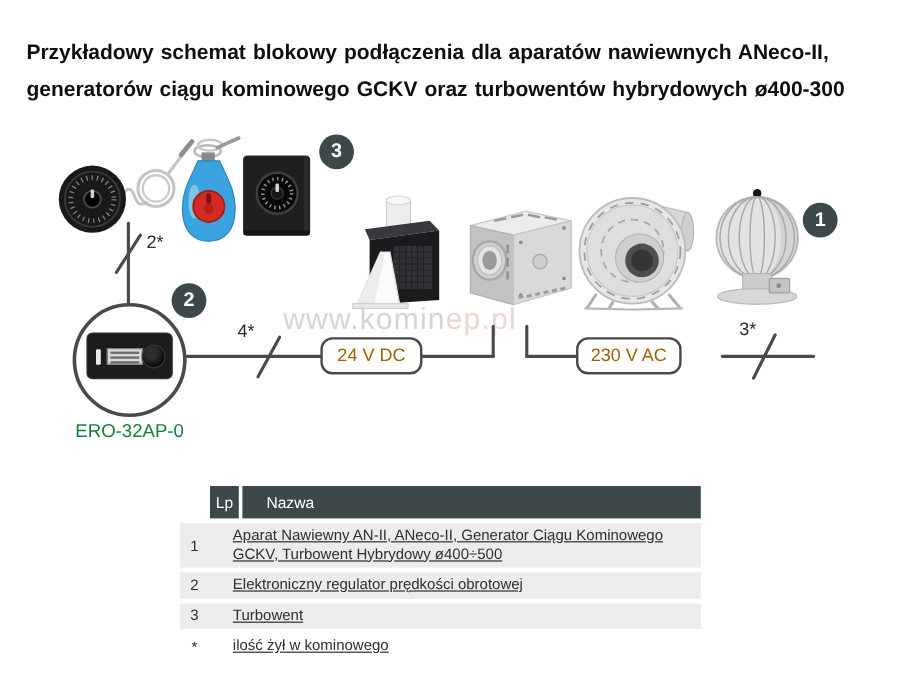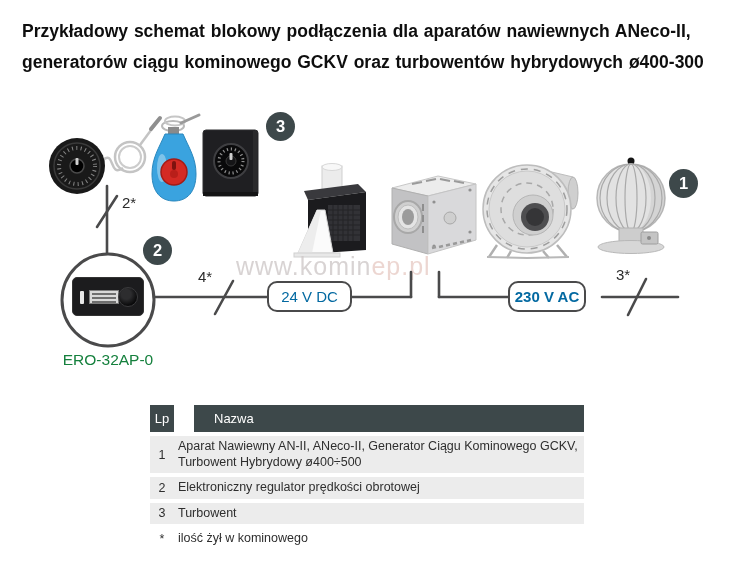--- a/index.html
+++ b/index.html
@@ -6,21 +6,21 @@
     --accent_dark:#3d484a;
     --wire:#4a4a4b;
     --row_bg:#ececec;
   }
   *{box-sizing:border-box;margin:0;padding:0;}
   html,body{background:#fff;}
   body{font-family:"Liberation Sans", sans-serif;}
   #stage{position:relative;width:750px;height:562px;background:#fff;overflow:hidden;}
 
   
-  #title{position:absolute;left:22px;top:16px;width:714px;
+  #title{position:absolute;left:22px;top:28px;width:714px;
          font-size:17.5px;font-weight:700;color:#0e0e0e;line-height:31px;word-spacing:1px;}
 
   
   .device{position:absolute;z-index:1;}
   #watermark{position:absolute;left:236px;top:252px;z-index:2;font-size:25px;
              letter-spacing:1px;white-space:nowrap;opacity:.8;font-weight:400;}
   #watermark .wm1{color:#cfc9c9;}
   #watermark .wm2{color:#e8ccc6;}
   #wiring{position:absolute;left:0;top:0;z-index:3;}
 
@@ -32,50 +32,50 @@
   #badge-2{left:143px;top:236px;}
   #badge-3{left:266px;top:112px;}
 
   .wire-label{position:absolute;z-index:4;font-size:15px;color:#2a2a2a;}
   #label-2star{left:122px;top:194px;}
   #label-4star{left:198px;top:268px;}
   #label-3star{left:616px;top:266px;}
 
   .volt-box{position:absolute;z-index:4;height:31px;border:2.5px solid var(--wire);
             border-radius:10px;background:#fff;display:flex;align-items:center;justify-content:center;
-            font-size:15px;color:#0369a1;}
+            font-size:15px;color:#a16207;}
   #box-dc{left:267px;top:281px;width:85px;}
-  #box-ac{left:508px;top:281px;width:78px;font-weight:bold;}
+  #box-ac{left:480px;top:281px;width:88px;}
 
   #ero-label{position:absolute;left:40px;top:351px;width:136px;z-index:4;
              text-align:center;font-size:15.5px;color:#15803d;}
 
   
   #regulator{position:absolute;left:72px;top:277px;width:72px;height:39px;z-index:4;
              background:#1c1c1e;border:1px solid #333;border-radius:5px;}
   #regulator .switch{position:absolute;left:7px;top:13px;width:4px;height:13px;background:#e8e8e8;border-radius:1px;}
   #regulator .display{position:absolute;left:16px;top:12px;width:30px;height:14px;background:#d9d9d9;
                       border:1px solid #7c7c7c;}
   #regulator .display i{display:block;height:2px;margin:2px 2px 0 2px;background:#6f6f6f;}
   #regulator .knob{position:absolute;right:5px;top:9px;width:20px;height:20px;border-radius:50%;
                    background:radial-gradient(circle at 40% 35%, #2d2d2f 0 30%, #0a0a0b 70%);
                    border:1.5px solid #3a3a3c;}
 
   
   #table{position:absolute;left:150px;top:405px;width:434px;z-index:4;font-size:12.5px;color:#2e2e2e;}
-  #table .thead{display:flex;gap:20px;height:27px;}
+  #table .thead{display:flex;gap:3px;height:27px;margin-left:25px;}
   #table .thead .cell{background:var(--accent_dark);color:#fff;font-size:13px;
                       display:flex;align-items:center;}
   #table .thead .lp{width:24px;justify-content:center;}
   #table .thead .nazwa{flex:1;padding-left:20px;}
   #table .trow{position:relative;margin-top:4px;background:var(--row_bg);
                display:flex;align-items:center;min-height:21px;}
   #table .trow .lp{position:absolute;left:0;top:0;bottom:0;width:24px;
                    display:flex;align-items:center;justify-content:center;}
-  #table .trow .nazwa{margin-left:28px;padding:3px 4px 3px 0;line-height:15.5px;}
+  #table .trow .nazwa{margin-left:44px;padding:3px 4px 3px 0;line-height:15.5px;text-decoration:underline;}
   #table .trow.tall{min-height:36px;}
   #table .trow.plain{background:transparent;}
 </style>
 </head>
 <body>
 
 <div id="stage">
 
   <div id="title">
     <div>Przykładowy schemat blokowy podłączenia dla aparatów nawiewnych ANeco-II,</div>

